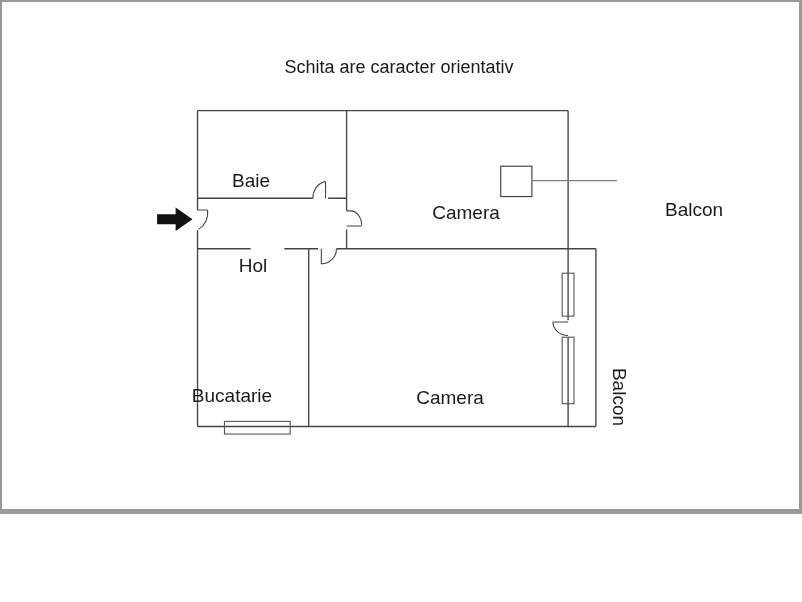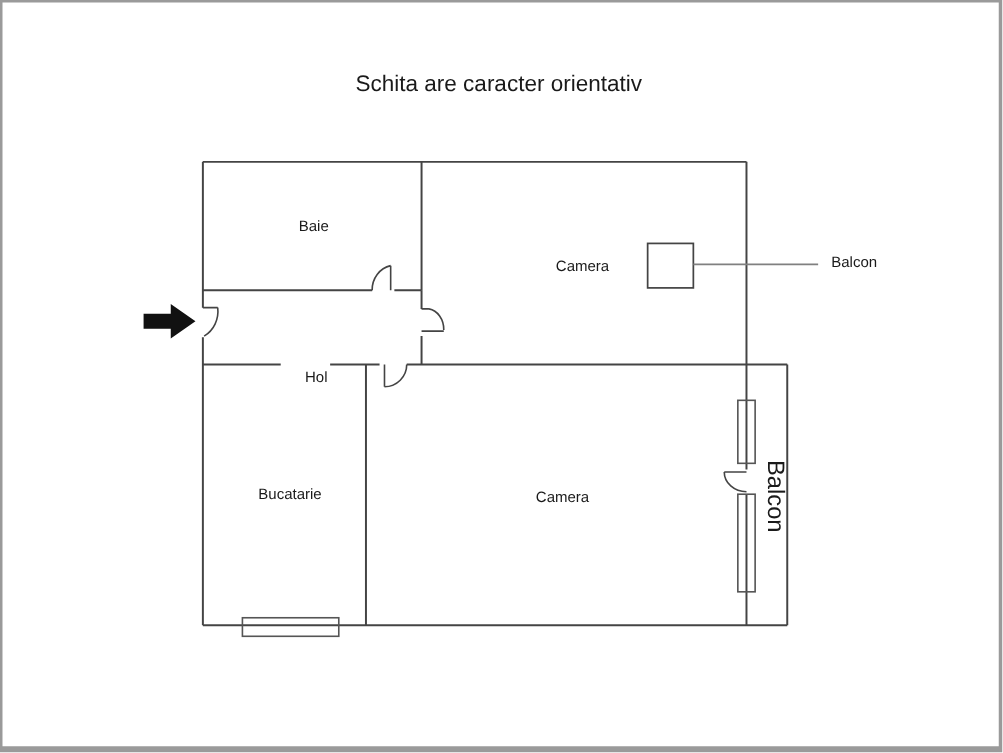--- a/index.html
+++ b/index.html
@@ -4,21 +4,21 @@
 <style>
   html, body {
     margin: 0;
     padding: 0;
     background: #ffffff;
     font-family: "Liberation Sans", sans-serif;
   }
   .frame {
     position: relative;
     width: 802px;
-    height: 602px;
+    height: 514px;
     box-sizing: border-box;
     background: var(--background, #ffffff);
     border: 2px solid var(--border, #9a9a9a);
     border-right-width: 3px;
     border-bottom-width: 5px;
     overflow: hidden;
   }
   .plan-svg {
     position: absolute;
     left: 0;
@@ -51,21 +51,21 @@
     stroke: var(--leader, #808080);
     stroke-width: 1.4;
     fill: none;
   }
   .arrow {
     fill: var(--arrow, #111111);
     stroke: none;
   }
   .label {
     position: absolute;
-    font-size: 12px;
+    font-size: 19px;
     line-height: 1.1;
     color: var(--text, #1a1a1a);
     white-space: nowrap;
     transform: translate(-50%, -50%);
   }
   .label.title {
     font-size: 18px;
   }
   .label.balcon {
     font-size: 19px;
@@ -124,21 +124,21 @@
 
     <polygon class="arrow" points="112,252 134,252 134,244 154,258 134,272 134,264 112,264"></polygon>
   </svg>
 
   <div class="label title" style="left:397px; top:66px;">Schita are caracter orientativ</div>
 
   <div class="label" style="left:249px; top:179px;">Baie</div>
 
   <div class="label" style="left:464px; top:211px;">Camera</div>
 
-  <div class="label" style="left:251px; top:264px;margin-top:36px;">Hol</div>
+  <div class="label" style="left:251px; top:264px;">Hol</div>
 
   <div class="label" style="left:230px; top:394px;text-align:center;">Bucatarie</div>
 
   <div class="label" style="left:448px; top:396px;">Camera</div>
 
   <div class="label balcon" style="left:617px; top:395px;">Balcon</div>
 
   <div class="label velux" style="left:663px; top:208px;">Balcon</div>
 
 </div>

